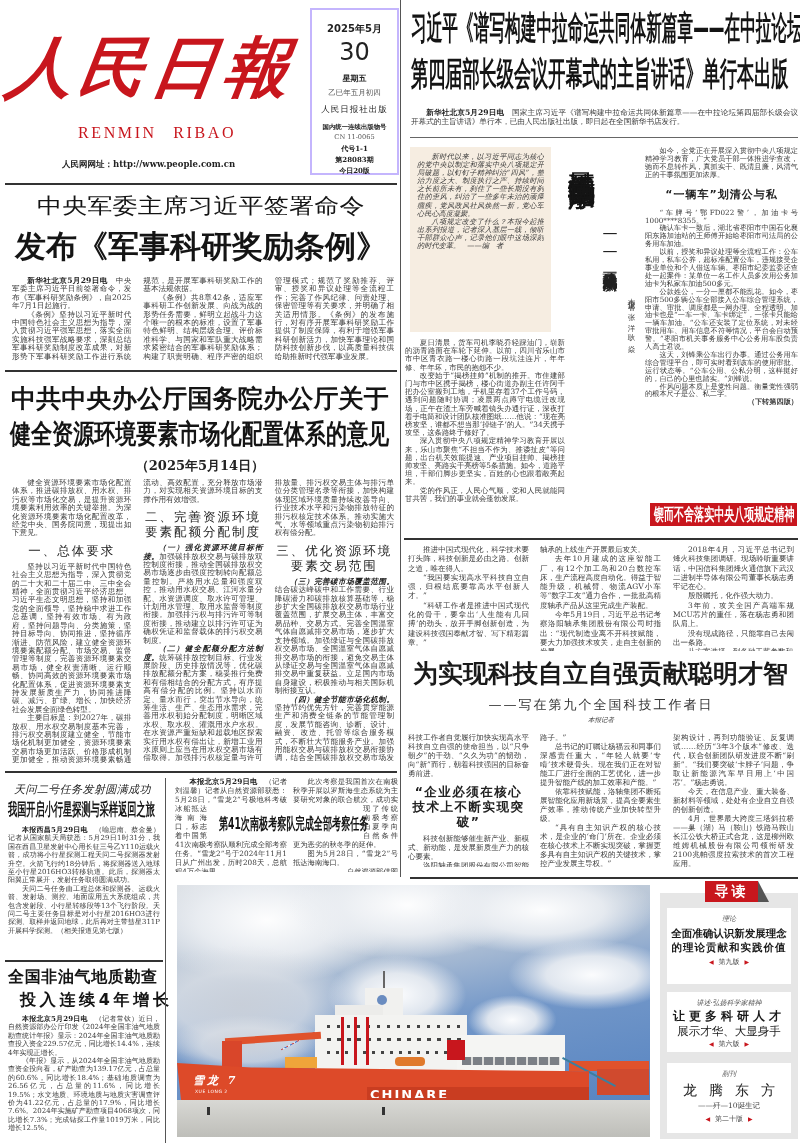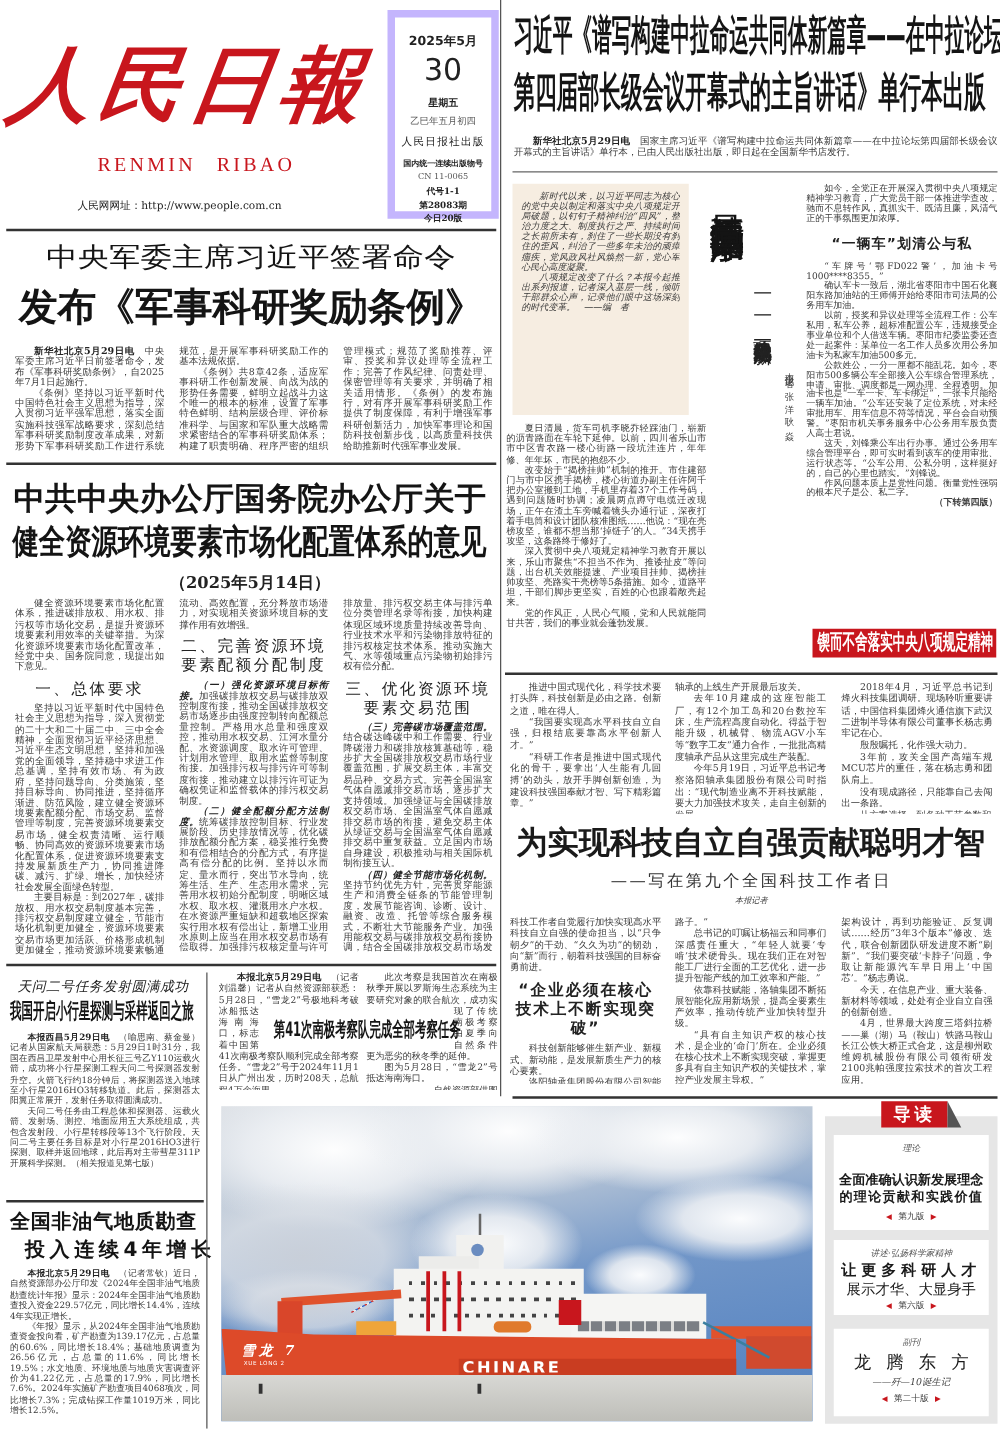--- a/index.html
+++ b/index.html
@@ -13,22 +13,22 @@
 .bt p{text-indent:2em}
 .bt p.ni{text-indent:0}
 .bt .dl{font-weight:bold;color:#222}
 .bt .lbl{font-weight:bold;font-style:italic;color:#222}
 .cols3{column-count:3;column-gap:12px;column-fill:auto}
 .sec-head{font-family:"DejaVu Sans","Liberation Sans",sans-serif;font-size:12.5px;line-height:15px;text-align:center;letter-spacing:2px;color:#222;margin:5px 0 5px;text-indent:0 !important;break-inside:avoid}
 .right{text-align:right}
 
 .logo{left:8px;top:8px;width:290px;height:118px;font-family:"DejaVu Serif",serif;font-weight:bold;font-style:italic;font-size:66px;line-height:118px;color:#c8161d;letter-spacing:6px;transform:skewX(-8deg);white-space:nowrap}
 .pinyin{left:78px;top:124px;font-family:"Liberation Serif",serif;font-size:16px;letter-spacing:2.6px;word-spacing:10px;color:#c8161d}
-.url{left:62px;top:159px;font-size:8.5px;color:#222;font-weight:normal}
-.datebox{left:310px;top:8px;width:89px;height:167px;border:6px solid #c4b5fd;text-align:center;color:#222}
+.url{left:62px;top:159px;font-size:8.5px;color:#222;font-weight:bold}
+.datebox{left:310px;top:8px;width:89px;height:167px;border:2px solid #c4b5fd;text-align:center;color:#222}
 .datebox div{position:absolute;left:0;width:100%}
 
 .hl{font-family:"DejaVu Sans","Liberation Sans",sans-serif;font-weight:bold;color:#141414;white-space:nowrap;transform-origin:left top}
 
 .note{left:410px;top:147px;width:141px;height:185px;background:#f6ede1;padding:6px 7px}
 .note .bt{font-size:7.2px;line-height:8.1px;font-style:italic;height:172px}
 .vert{writing-mode:vertical-rl;text-orientation:upright;white-space:nowrap}
 
 .photo{left:177px;top:885px;width:473px;height:252px;overflow:hidden;background:linear-gradient(170deg,#dadee3 0%,#bac7d7 28%,#7196c8 55%,#4f7fc0 100%)}
 .photo div{position:absolute}
@@ -248,33 +248,33 @@
   <div class="sans" style="left:193px;top:203px;height:10px;overflow:hidden;font-size:13px;line-height:14px;font-weight:bold;color:#fff;letter-spacing:2px">CHINARE</div>
 
   <div style="left:0;top:215px;width:473px;height:37px;background:linear-gradient(#d8d8d4,#bebeb9)"></div>
   <div style="left:30px;top:222px;width:3px;height:8px;background:#333"></div>
   <div style="left:205px;top:222px;width:3px;height:8px;background:#333"></div>
 </div>
 
 <div class="a index">
   <div class="card" style="top:15px;height:76px">
     <div class="cat">理论</div>
-    <div class="tt" style="font-size:10.5px;line-height:14px;margin-top:13px">全面准确认识新发展理念</div>
+    <div class="tt" style="font-size:10.5px;line-height:14px;margin-top:2px">全面准确认识新发展理念</div>
     <div class="tt" style="font-size:10.5px;line-height:14px;letter-spacing:1px">的理论贡献和实践价值</div>
     <div class="pg"><span class="arr">◀</span><span>第九版</span><span class="arr">▶</span></div>
   </div>
   <div class="card" style="top:99px;height:60px">
     <div class="cat">讲述·弘扬科学家精神</div>
     <div class="tt" style="font-size:12px;line-height:15px;letter-spacing:4px;margin-top:1px">让更多科研人才</div>
     <div class="tt" style="font-size:11.5px;line-height:14px;font-weight:normal">展示才华、大显身手</div>
     <div class="pg" style="margin-top:1px"><span class="arr">◀</span><span>第六版</span><span class="arr">▶</span></div>
   </div>
   <div class="card" style="top:170px;height:70px">
     <div class="cat">副刊</div>
     <div class="tt serif" style="font-size:14px;line-height:18px;letter-spacing:12px;padding-left:12px;margin-top:2px;font-weight:normal">龙腾东方</div>
-    <div class="serif" style="font-size:7.5px;color:#444;font-style:italic;margin-top:2px">——歼—10诞生记</div>
+    <div class="serif" style="font-size:7.5px;color:#444;margin-top:2px">——歼—10诞生记</div>
     <div class="pg"><span class="arr">◀</span><span>第二十版</span><span class="arr">▶</span></div>
   </div>
 </div>
 <div class="a" style="left:705px;top:881px;width:53px;height:21px;background:#c8161d;text-align:center">
   <span class="sans" style="font-size:14px;line-height:21px;font-weight:bold;color:#fff;letter-spacing:3px">导读</span>
 </div>
 <div class="a" style="left:758px;top:881px;width:0;height:0;border-left:11px solid #555;border-top:21px solid transparent"></div>
 
 </body></html>

